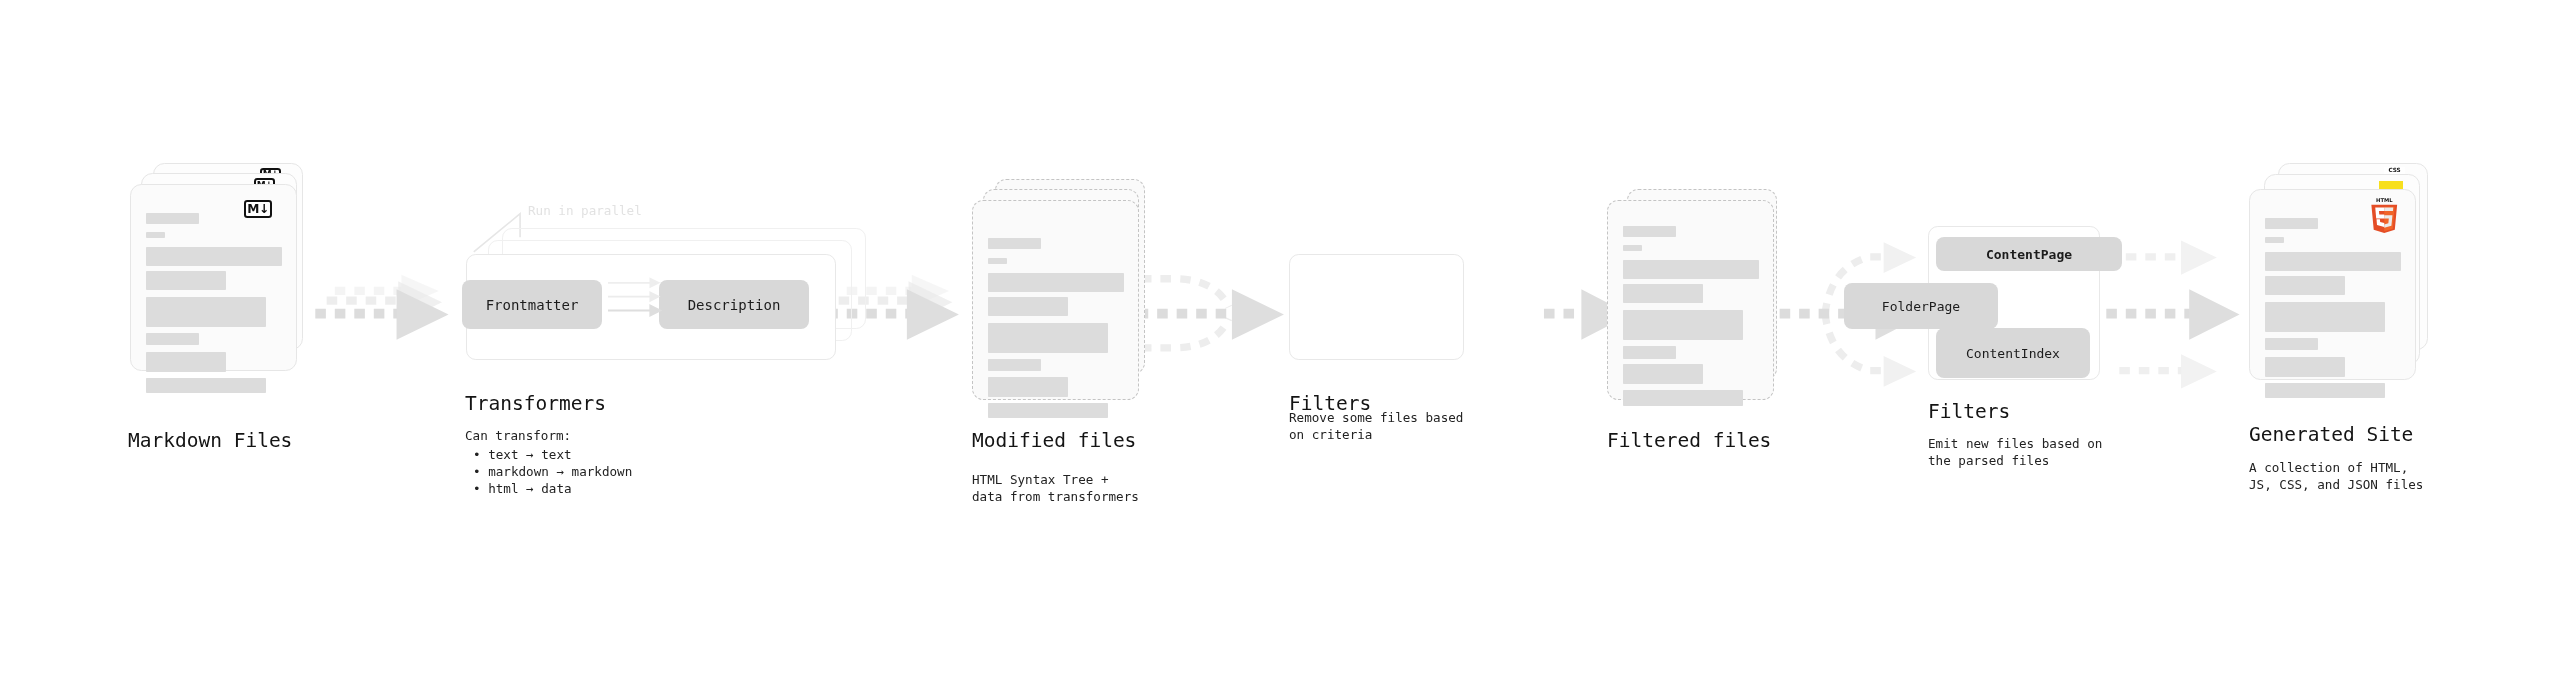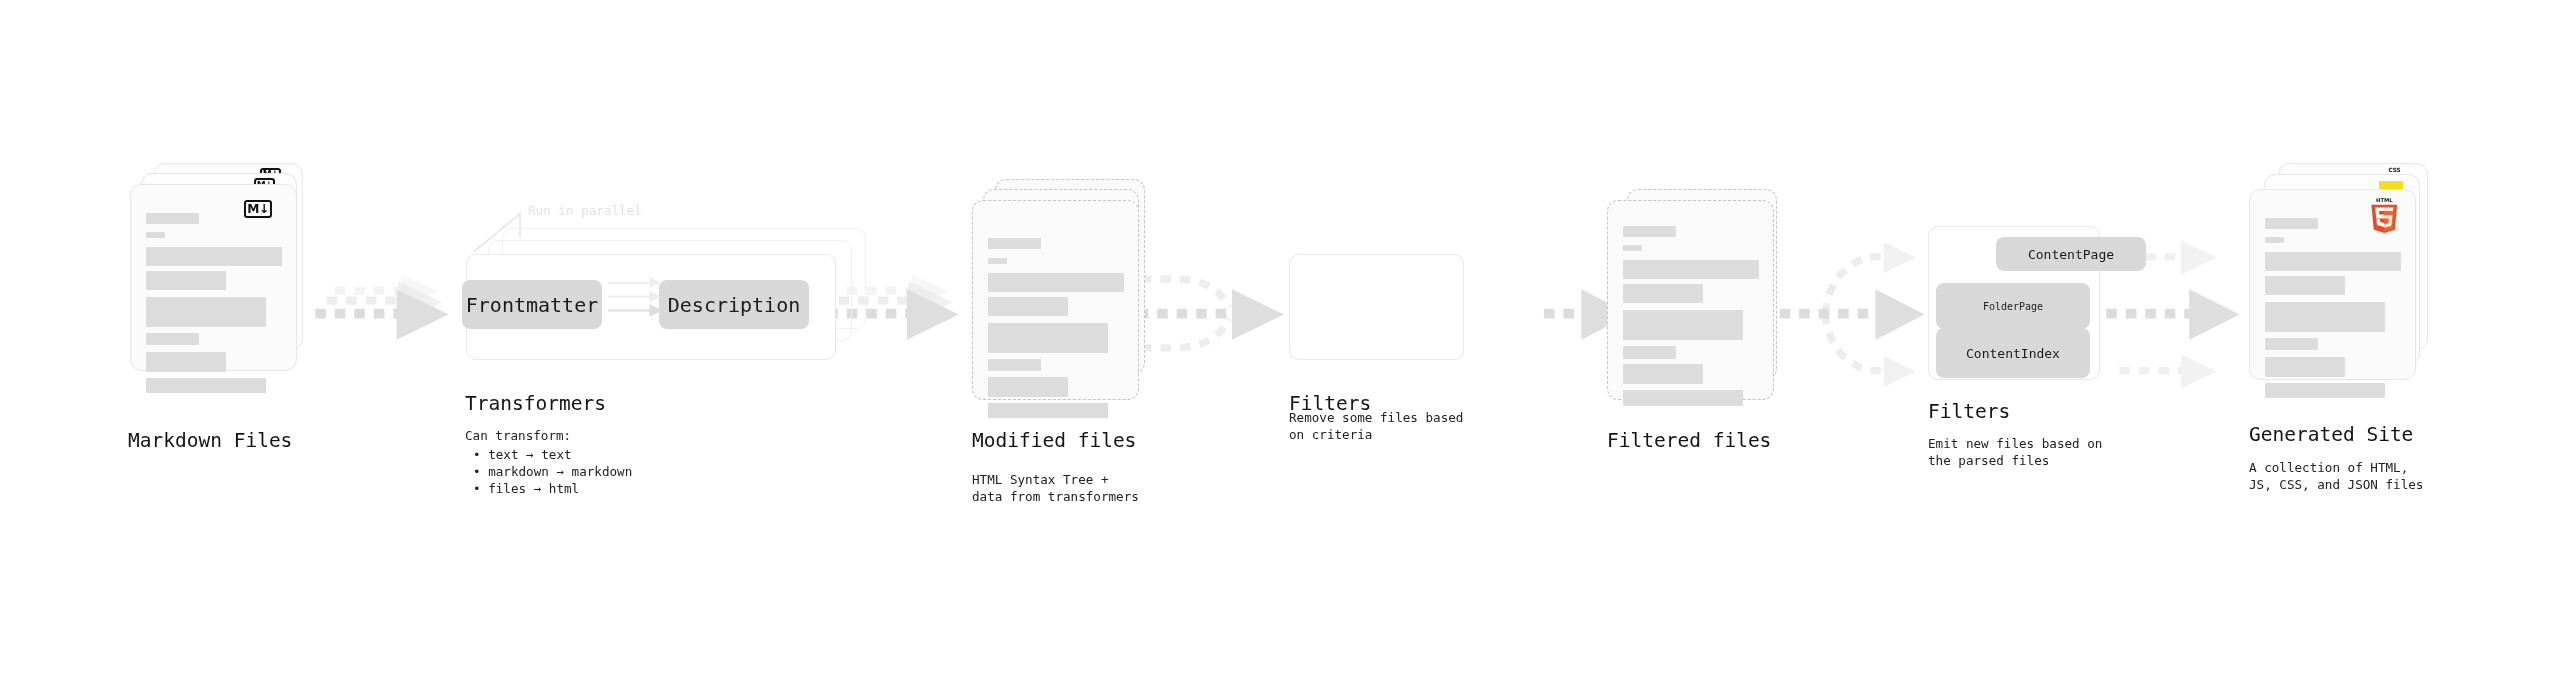--- a/index.html
+++ b/index.html
@@ -100,21 +100,21 @@
 
   .chip {
     position: absolute;
     box-sizing: border-box;
     background: #d8d8d8;
     border-radius: 8.1px;
     display: flex;
     align-items: center;
     justify-content: center;
     font-family: "DejaVu Sans Mono", "Liberation Mono", monospace;
-    font-size: 20px;
+    font-size: 14px;
     color: #1c1c1c;
     white-space: nowrap;
   }
   .chip.ghost1 { background: #e2e2e2; color: transparent; }
   .chip.ghost2 { background: #ebebeb; color: transparent; }
 
   
   .title {
     position: absolute;
     font-family: "DejaVu Sans Mono", "Liberation Mono", monospace;
@@ -304,21 +304,21 @@
           <polygon points="52,40 64,46 52,52"></polygon>
       </g>
     </svg>
   </div>
 
   <div class="title" style="left:465px; top:392px;">Transformers</div>
   <div class="desc" style="left:465px; top:427px;">Can transform:</div>
   <ul class="bullets" style="left:473px; top:446px;">
     <li>• text → text</li>
     <li>• markdown → markdown</li>
-    <li>• files → html</li>
+    <li>• html → data</li>
   </ul>
 
   <div class="doc-stack" style="left:972px; top:179px; width:211px; height:276px;">
     <div class="doc-card dashed" style="left:23px; top:0px; width:150px; height:195px;"></div>
     <div class="doc-card dashed" style="left:11.4px; top:9.8px; width:156px; height:199px;"></div>
     <div class="doc-card dashed" style="left:0px; top:21px; width:167px; height:200px;">
       <div class="doc-bar" style="left:15.4px; top:37px; width:53px; height:11.4px;"></div>
       <div class="doc-bar" style="left:15.4px; top:57px; width:18.7px; height:5.7px;"></div>
       <div class="doc-bar" style="left:15.4px; top:72px; width:136px; height:18.7px;"></div>
       <div class="doc-bar" style="left:15.4px; top:96px; width:80px; height:18.7px;"></div>
@@ -346,24 +346,24 @@
       <div class="doc-bar" style="left:15.4px; top:83px; width:80px; height:18.7px;"></div>
       <div class="doc-bar" style="left:15.4px; top:109px; width:120px; height:30px;"></div>
       <div class="doc-bar" style="left:15.4px; top:145px; width:53px; height:12.2px;"></div>
       <div class="doc-bar" style="left:15.4px; top:163px; width:80px; height:19.5px;"></div>
       <div class="doc-bar" style="left:15.4px; top:189px; width:120px; height:15.4px;"></div>
     </div>
   </div>
   <div class="title" style="left:1607px; top:429px;">Filtered files</div>
 
   <div class="group-panel" style="left:1928px; top:226px; width:172px; height:154px;"></div>
-  <div class="chip" style="left:1996px; top:237px; width:150px; height:34px; font-size:13px;">
+  <div class="chip" style="left:1936px; top:237px; width:186px; height:34px; font-size:13px;font-weight:bold;">
       <span>ContentPage</span>
     </div>
-  <div class="chip" style="left:1936px; top:283px; width:154px; height:46px; font-size:10px;">
+  <div class="chip" style="left:1844px; top:283px; width:154px; height:46px; font-size:13px;">
       <span>FolderPage</span>
     </div>
   <div class="chip" style="left:1936px; top:328px; width:154px; height:50px; font-size:13px;">
       <span>ContentIndex</span>
     </div>
   <div class="title" style="left:1928px; top:400px;">Filters</div>
   <div class="desc" style="left:1928px; top:435px;">Emit new files based on
 the parsed files</div>
 
   <div class="doc-stack" style="left:2249px; top:163px; width:228px; height:276px;">

